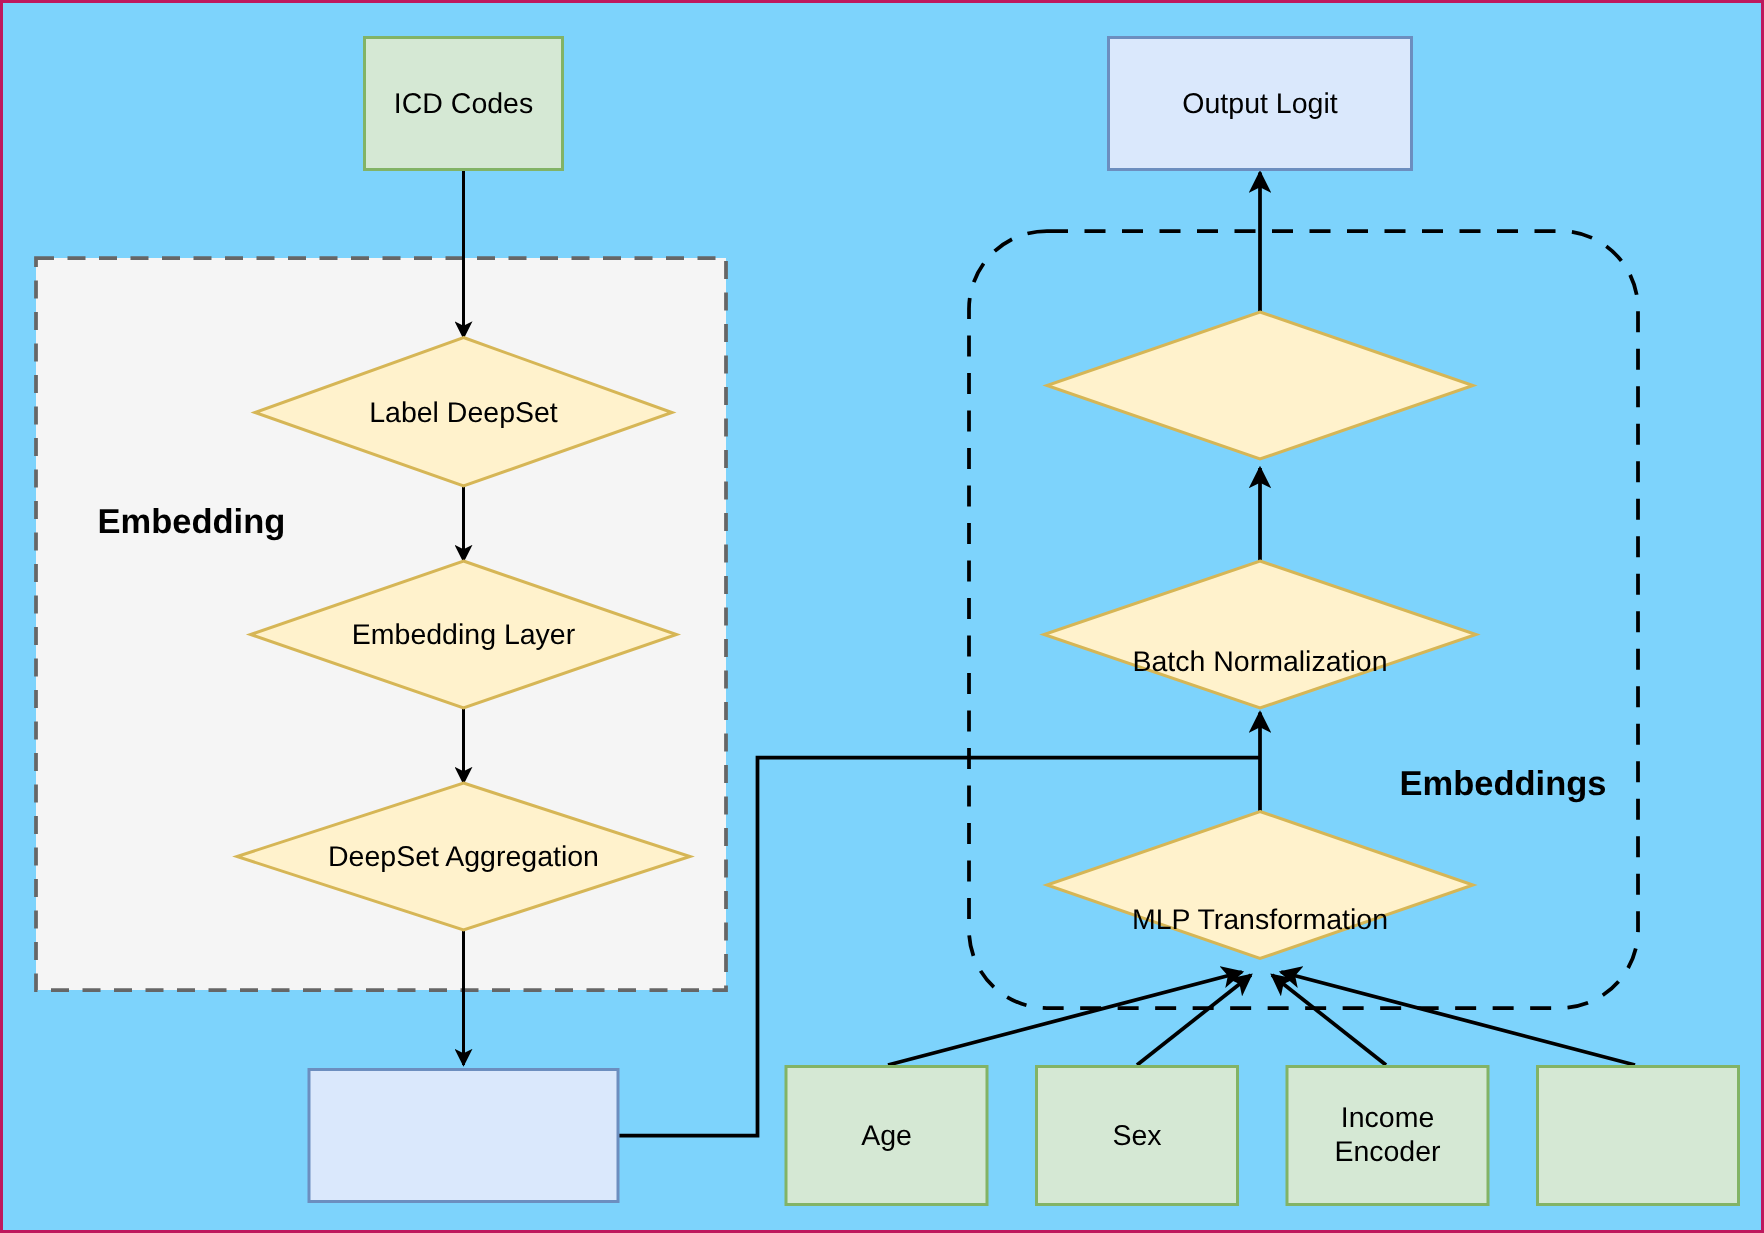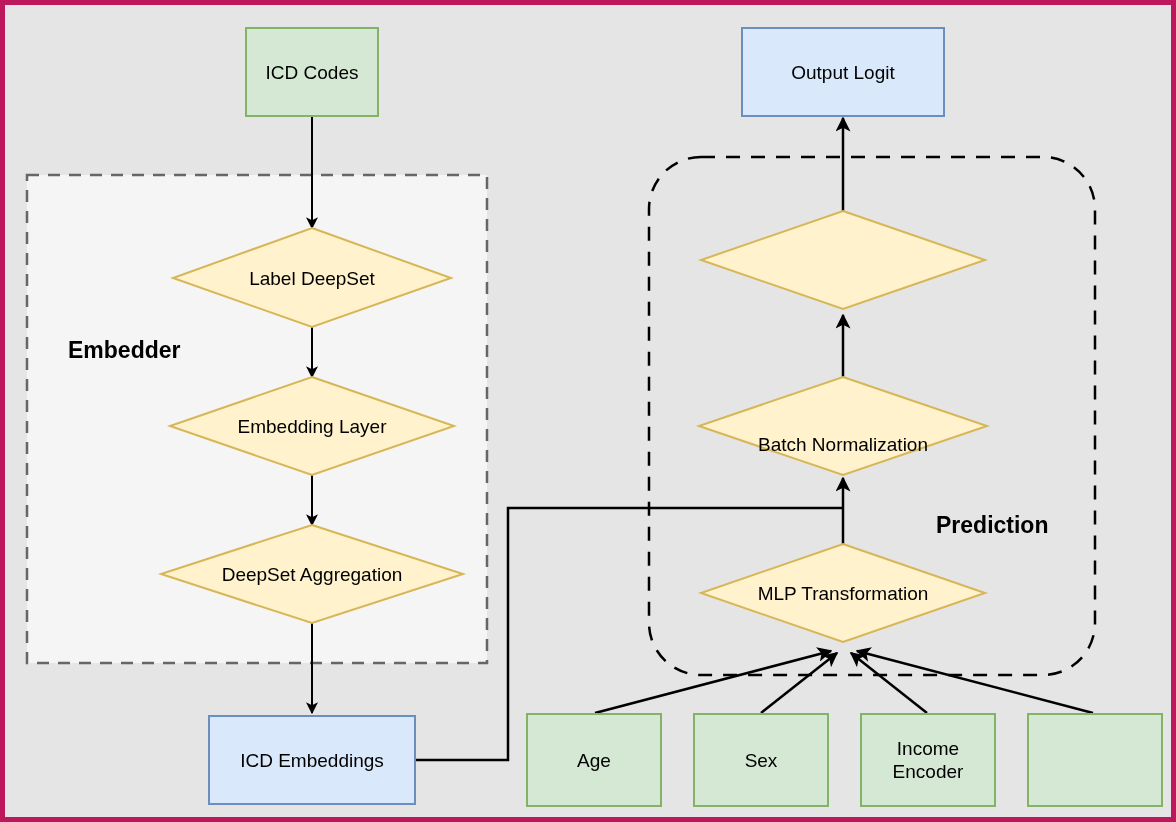--- a/index.html
+++ b/index.html
@@ -7,23 +7,23 @@
     padding: 0;
     background: #ffffff;
   }
   body {
     font-family: "Liberation Sans", sans-serif;
   }
   #canvas {
     position: relative;
     width: 1176px;
     height: 822px;
-    background: #e5e5e5;
+    background: #7dd3fc;
     box-sizing: border-box;
-    border: 5px solid #be185d;
+    border: 2px solid #be185d;
     overflow: hidden;
   }
   #svg-layer {
     position: absolute;
     left: 0;
     top: 0;
     width: 1176px;
     height: 822px;
   }
   .node-label {
@@ -109,28 +109,27 @@
   <div class="node-label" style="left:241px; top:23px; width:132px; height:88px;">ICD Codes</div>
 
   <div class="node-label" style="left:737px; top:23px; width:202px; height:88px;text-align:right;">Output Logit</div>
 
   <div class="node-label" style="left:168px; top:250px; width:278px; height:46px;">Label DeepSet</div>
 
   <div class="node-label" style="left:165px; top:398px; width:284px; height:46px;">Embedding Layer</div>
 
   <div class="node-label" style="left:156px; top:546px; width:302px; height:46px;">DeepSet Aggregation</div>
 
-  <div class="node-label" style="left:204px; top:711px; width:206px; height:88px;">ICD Embeddings</div>
 
 
   <div class="node-label" style="left:694px; top:416px; width:288px; height:46px;">Batch Normalization</div>
 
-  <div class="node-label" style="left:696px; top:565px; width:284px; height:46px;">MLP Transformation</div>
+  <div class="node-label" style="left:696px; top:588px; width:284px; height:46px;">MLP Transformation</div>
 
   <div class="node-label" style="left:689px; top:709px; width:134px; height:92px;">Sex</div>
   <div class="node-label" style="left:522px; top:709px; width:134px; height:92px;">Age</div>
   <div class="node-label" style="left:856px; top:709px; width:134px; height:92px;">Income
 Encoder</div>
 
-  <div class="group-title" style="left:63px; top:332px;">Embedder</div>
-  <div class="group-title" style="left:931px; top:507px;">Prediction</div>
+  <div class="group-title" style="left:63px; top:332px;">Embedding</div>
+  <div class="group-title" style="left:931px; top:507px;">Embeddings</div>
 
 </div>
 
 </body></html>

